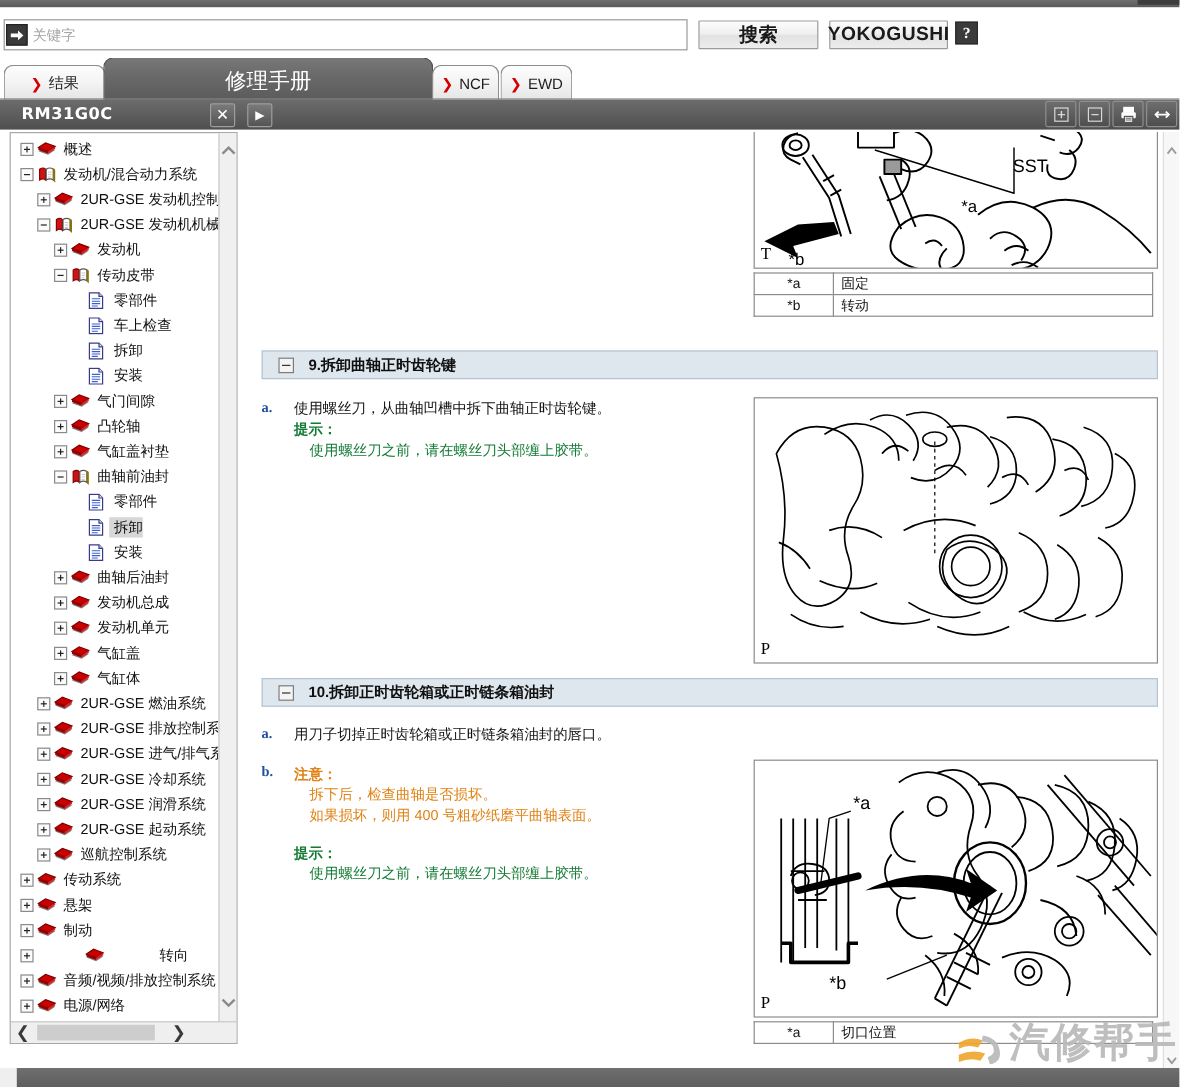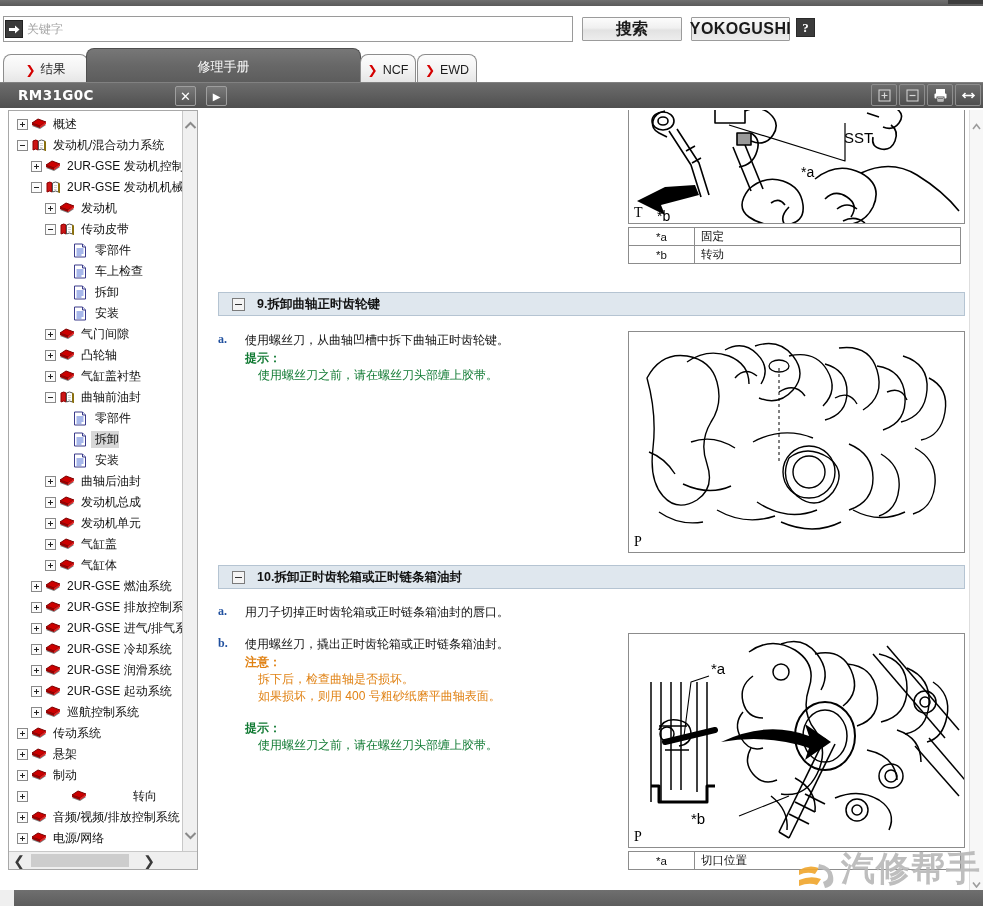--- a/index.html
+++ b/index.html
@@ -72,21 +72,21 @@
     display:flex; align-items:center; justify-content:center;
     font-size:12.5px; cursor:pointer; overflow:hidden;
   }
   .tab.inactive {
     background: linear-gradient(#fdfdfd 0%, #f3f3f3 50%, #e4e4e4 100%);
     color:#1c1c1c;
   }
   .tab.active {
     background: linear-gradient(#777777 0%, #686868 45%, #5b5b5b 100%);
     color:#ffffff; height:36px; border-color:#4f4f4f;
-    font-size:13px;
+    font-size:18px;
   }
   .tab .chev { color:#d40000; font-weight:bold; margin-right:5px; font-size:12px; }
   #tab-results { left:3px; width:85px; }
   #tab-manual  { left:86px; width:275px; }
   #tab-ncf     { left:360px; width:56px; }
   #tab-ewd     { left:417px; width:60px; }
 
   
   .docbar {
     position:absolute; left:0; top:82px; width:983px; height:26px;
@@ -903,21 +903,20 @@
       <div class="step" style="left:18px; top:494px; width:400px;">
         <span class="step-ltr">a.</span>
         <span class="step-body">
           <div class="step-line">用刀子切掉正时齿轮箱或正时链条箱油封的唇口。</div>
         </span>
       </div>
 
       <div class="step" style="left:18px; top:526px; width:400px;">
         <span class="step-ltr">b.</span>
         <span class="step-body">
-          <div class="step-line">使用螺丝刀，撬出正时齿轮箱或正时链条箱油封。</div>
           <div class="note-label c-warn">注意：</div>
           <div class="note-body c-warn">拆下后，检查曲轴是否损坏。</div>
           <div class="note-body c-warn">如果损坏，则用 400 号粗砂纸磨平曲轴表面。</div>
           <div style="height:14px;"></div>
           <div class="note-label c-hint">提示：</div>
           <div class="note-body c-hint">使用螺丝刀之前，请在螺丝刀头部缠上胶带。</div>
         </span>
       </div>
 
       <div class="illus" style="left:428px; top:523px; width:337px; height:215px;">

